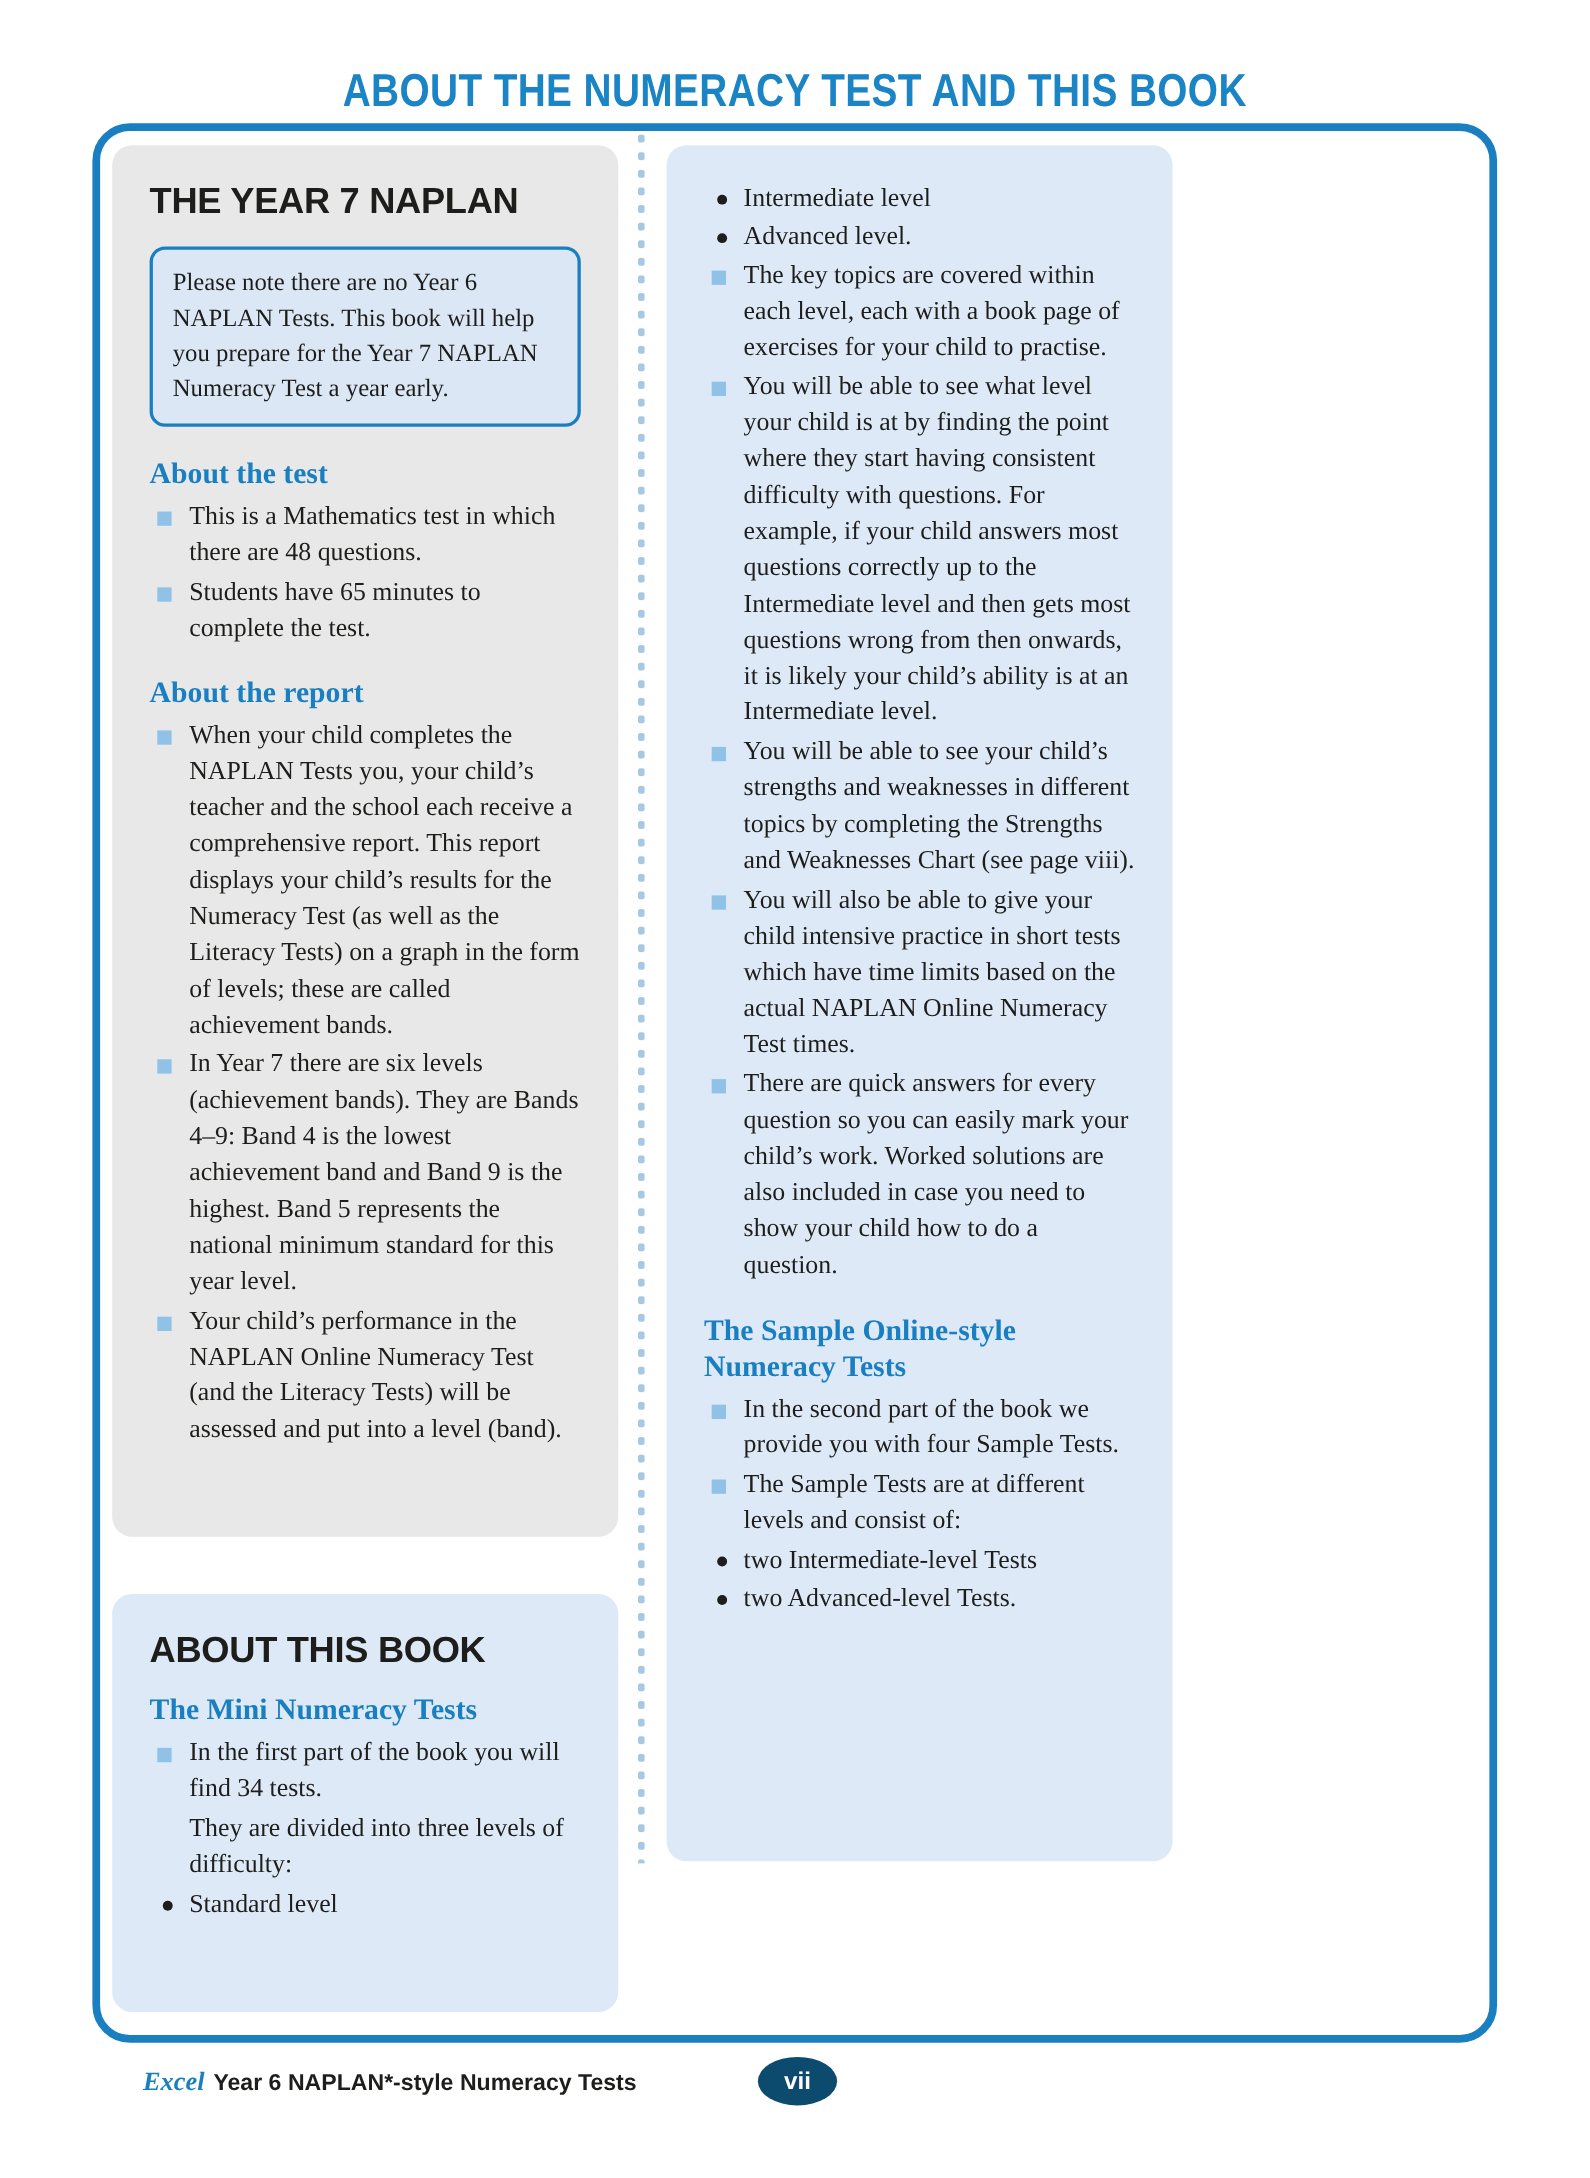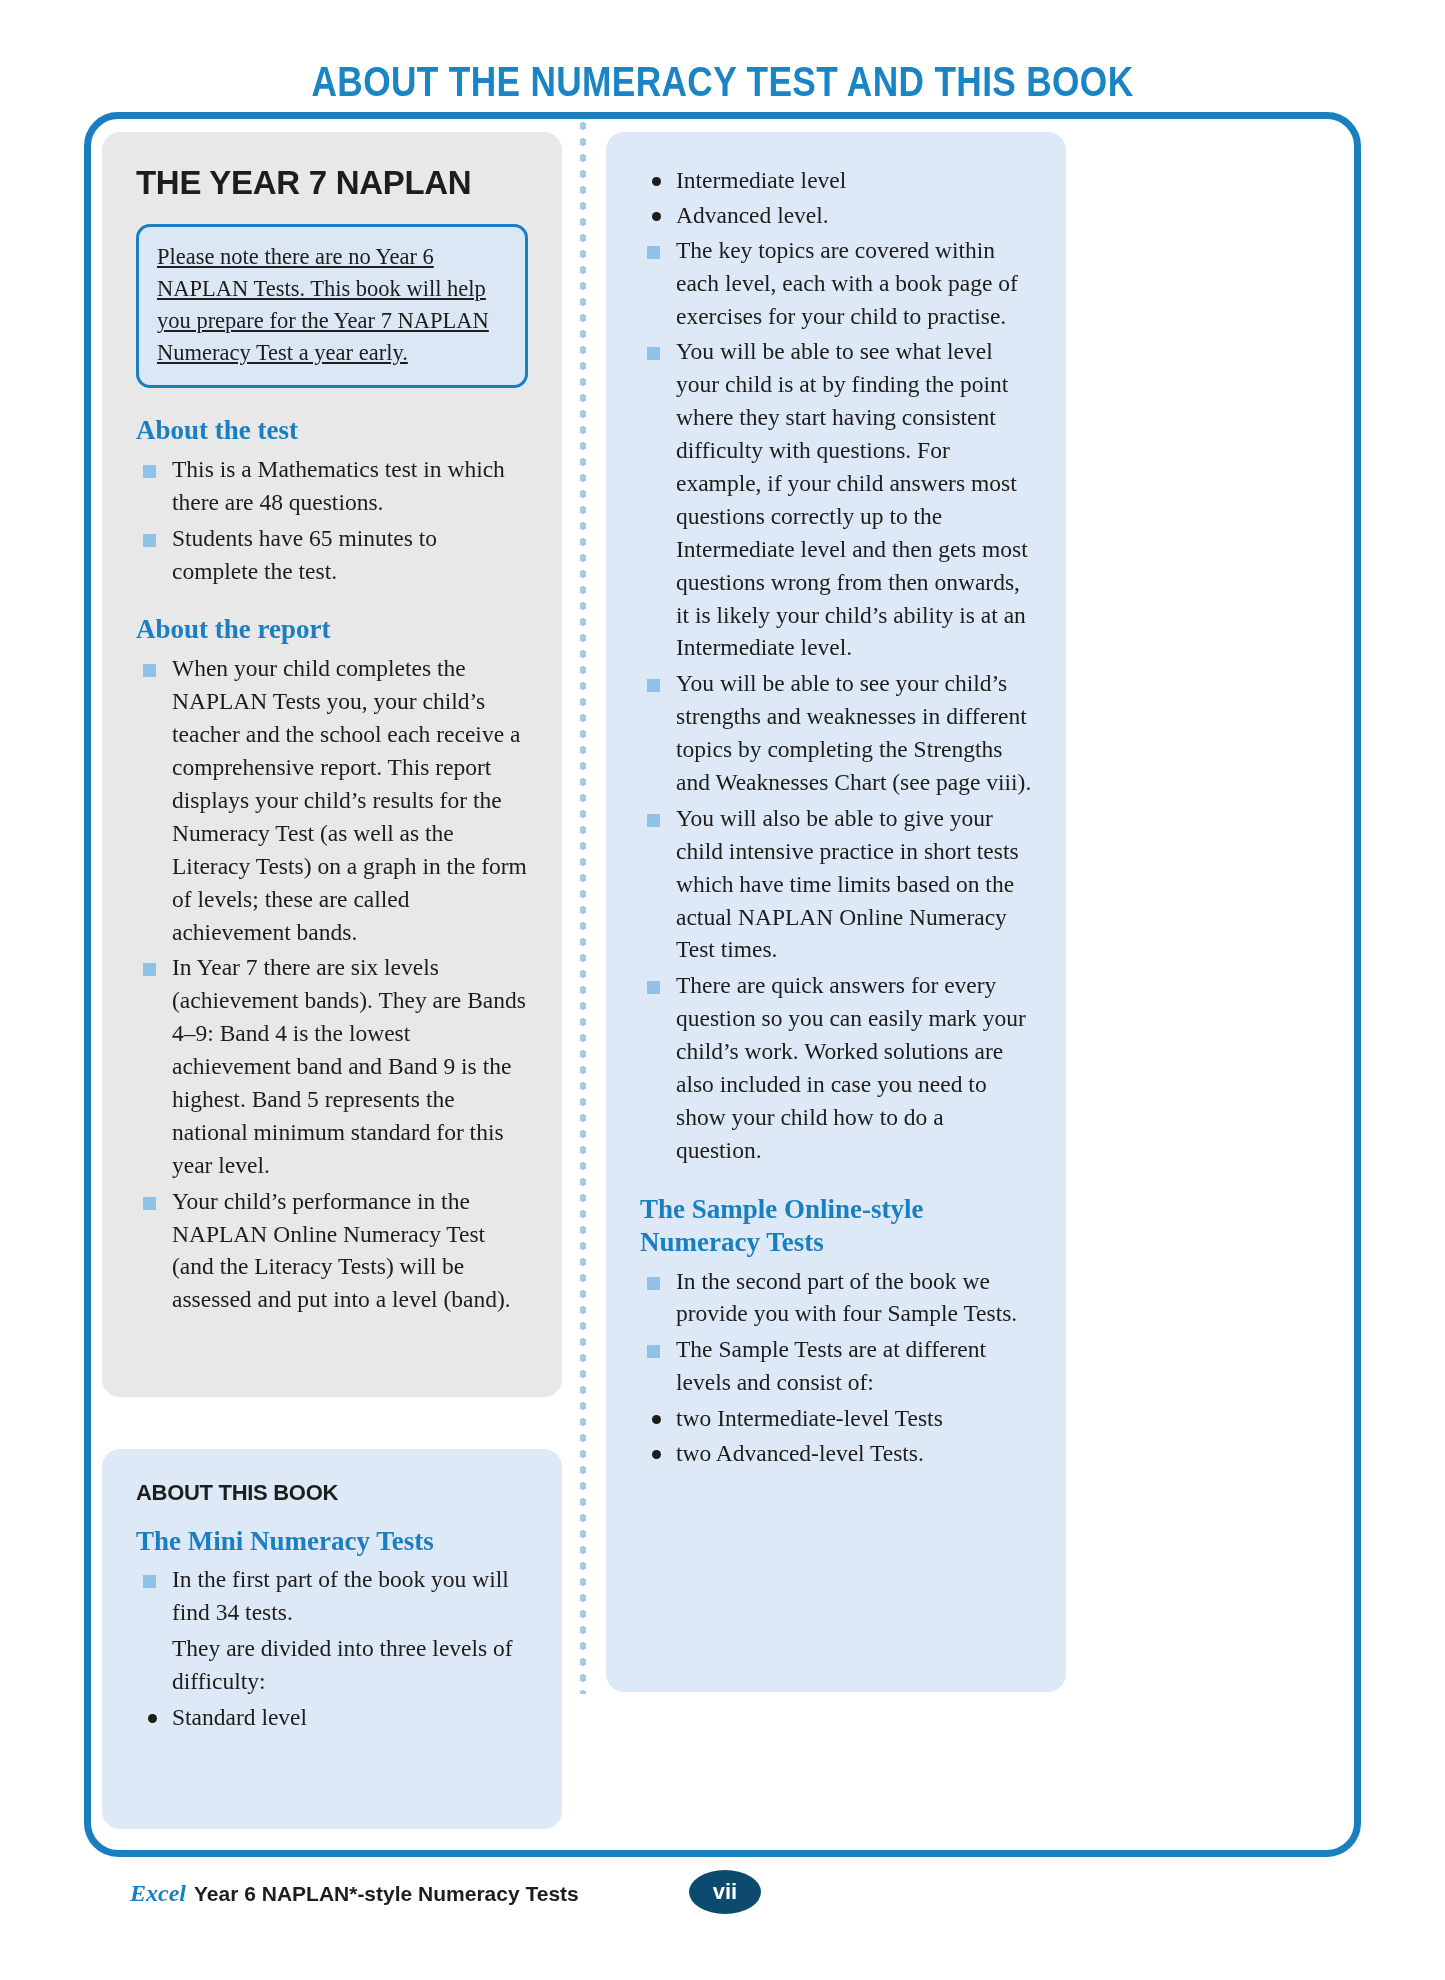--- a/index.html
+++ b/index.html
@@ -98,21 +98,21 @@
     font-weight: bold;
     font-size: 33px;
     line-height: 1.28;
     color: #1d1d1b;
     letter-spacing: -0.3px;
   }
   h1.box-title-single {
     margin: 0 0 12px 0;
     font-family: "Liberation Sans", sans-serif;
     font-weight: bold;
-    font-size: 22px;
+    font-size: 33px;
     line-height: 1.25;
     color: #1d1d1b;
     letter-spacing: -0.3px;
   }
   h2.sub {
     margin: 26px 0 6px 0;
     font-family: "Liberation Serif", serif;
     font-weight: bold;
     font-size: 27px;
     line-height: 1.22;
@@ -126,21 +126,20 @@
     border: 3px solid #1a7fc0;
     border-radius: 14px;
     padding: 14px 18px 16px 18px;
     margin-top: 6px;
   }
   .note p {
     margin: 0;
     font-size: 22.5px;
     line-height: 1.42;
     color: #1d1d1b;
-    text-decoration: underline;
   }
 
   
   ul.sq, ul.dot {
     list-style: none;
     margin: 0;
     padding: 0;
   }
   ul.sq > li {
     position: relative;

